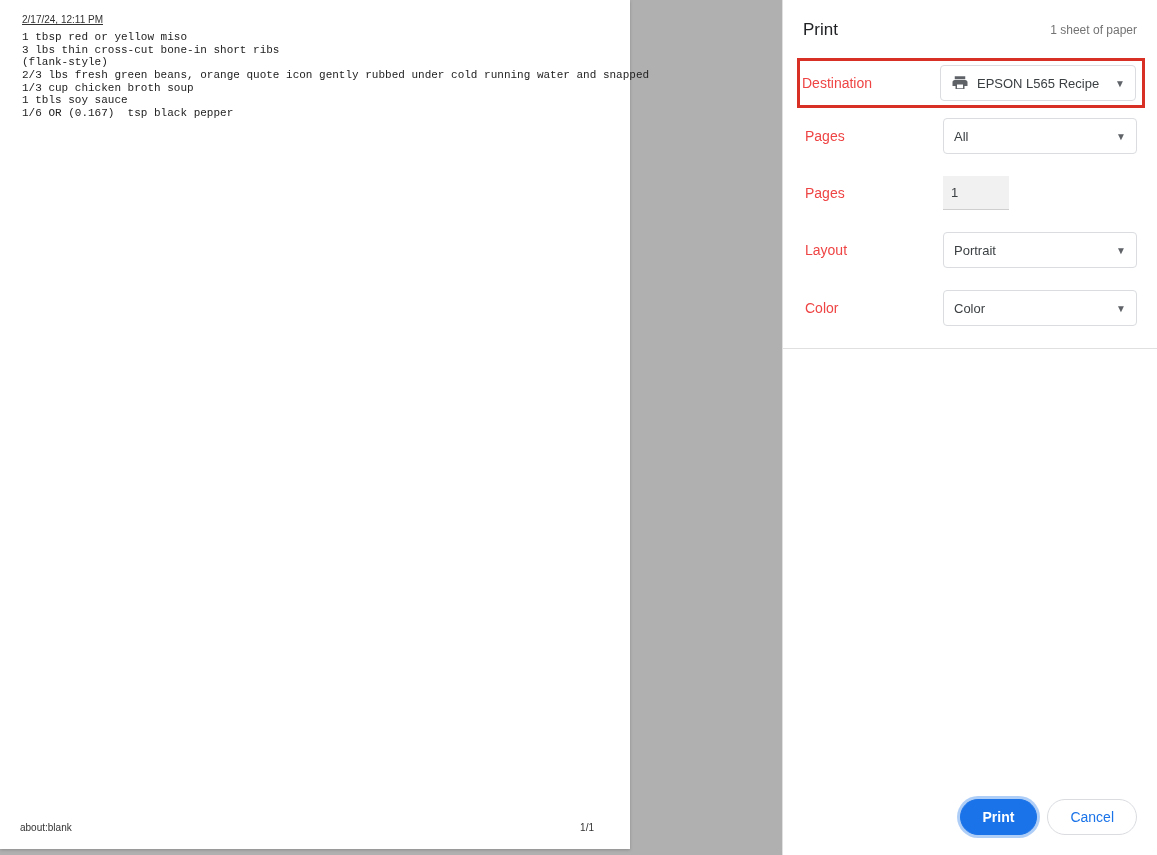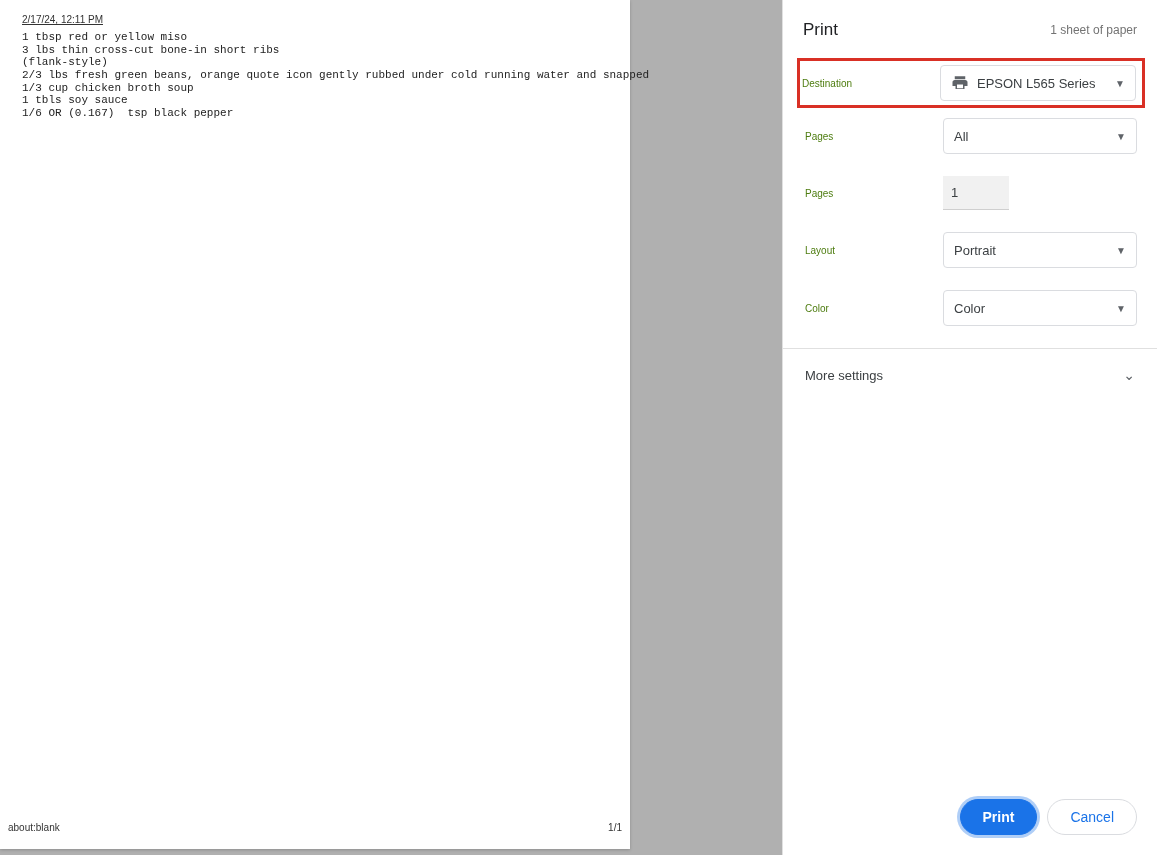--- a/index.html
+++ b/index.html
@@ -3,29 +3,29 @@
 <meta charset="utf-8">
 <style>
   * { box-sizing: border-box; margin: 0; padding: 0; }
   html, body { width: 1157px; height: 855px; font-family: "Segoe UI", Arial, sans-serif; overflow: hidden; background: #fff; }
   .root { display: flex; width: 100%; height: 100%; }
   .preview-col { width: 782px; height: 100%; background: #b0b0b0; display: flex; flex-direction: column; align-items: flex-start; position: relative; }
   .preview-page { width: 630px; height: 849px; background: #fff; box-shadow: 0 1px 3px rgba(0,0,0,0.2); margin-left: 0; margin-top: 0; position: relative; }
   .page-header { display: flex; justify-content: space-between; font-size: 10px; color: #333; padding: 14px 22px 0 22px; text-decoration: underline; }
   .page-header .center { flex: 1; text-align: center; }
   .page-body { padding: 6px 22px 0 22px; font-family: "Courier New", monospace; font-size: 11px; color: #222; line-height: 1.15; white-space: pre; }
-  .page-footer { position: absolute; bottom: 16px; left: 0; right: 0; display: flex; justify-content: space-between; padding: 0 8px; font-size: 10px; color: #333; }
+  .page-footer { position: absolute; bottom: 16px; left: 0; right: 16px; display: flex; justify-content: space-between; padding: 0 20px; font-size: 10px; color: #333; }
   .sidebar { flex: 1; background: #fff; display: flex; flex-direction: column; border-left: 1px solid #e0e0e0; }
   .sidebar-inner { padding: 20px 20px 0 20px; flex: 1; overflow: auto; }
   .sb-header { display: flex; justify-content: space-between; align-items: center; margin-bottom: 18px; }
   .sb-title { font-size: 17px; color: #202124; font-weight: 400; }
   .sb-sheetcount { font-size: 12px; color: #737373; }
   .highlight-row { border: 3px solid #d93025; padding: 4px 6px 4px 0; margin: 0 -8px 10px -6px; }
   .setting-row { display: flex; align-items: center; margin-bottom: 22px; }
-  .setting-row .label { width: 140px; font-size: 10px; color: #4d7c0f; padding-left: 2px; }
+  .setting-row .label { width: 140px; font-size: 14px; color: #ef4444; padding-left: 2px; }
   .control { flex: 1; }
   .select { width: 100%; height: 36px; border: 1px solid #dadce0; border-radius: 4px; background: #fff; display: flex; align-items: center; padding: 0 10px; font-size: 13px; color: #3c4043; position: relative; cursor: pointer; }
   .select .caret { position: absolute; right: 10px; top: 50%; transform: translateY(-50%); font-size: 10px; color: #5f6368; }
   .printer-icon { width: 18px; height: 18px; margin-right: 8px; display: inline-flex; align-items: center; justify-content: center; color: #5f6368; }
   .printer-icon svg { width: 18px; height: 18px; fill: #5f6368; }
   .copies-input { width: 66px; height: 34px; border: none; border-bottom: 1px solid #cfcfcf; background: #f1f1f1; padding: 0 8px; font-size: 13px; color: #3c4043; }
   .divider { border: none; border-top: 1px solid #e0e0e0; margin: 6px -20px 0 -20px; }
   .more-settings { display: flex; justify-content: space-between; align-items: center; padding: 18px 2px; font-size: 13px; color: #3c4043; cursor: pointer; }
   .more-settings .chev { font-size: 14px; color: #5f6368; }
   .footer-buttons { display: flex; justify-content: flex-end; gap: 10px; padding: 18px 20px 20px 0; }
@@ -67,21 +67,21 @@
       <div class="highlight-row">
         <div class="setting-row" style="margin-bottom:0;">
           <div class="label">Destination</div>
           <div class="control">
             <div class="select">
               <span class="printer-icon">
                 <svg viewBox="0 0 24 24">
                     <path d="M19 8H5c-1.66 0-3 1.34-3 3v5h4v4h12v-4h4v-5c0-1.66-1.34-3-3-3zm-3 11H8v-5h8v5zM19 3H5v4h14V3z"></path>
                   </svg>
               </span>
-              <span>EPSON L565 Series</span>
+              <span>EPSON L565 Recipe</span>
               <span class="caret">▼</span>
             </div>
           </div>
         </div>
       </div>
 
       <div class="setting-row">
         <div class="label">Pages</div>
         <div class="control">
           <div class="select">
@@ -113,24 +113,20 @@
         <div class="control">
           <div class="select">
             <span>Color</span>
             <span class="caret">▼</span>
           </div>
         </div>
       </div>
 
       <hr class="divider">
 
-      <div class="more-settings">
-        <span>More settings</span>
-        <span class="chev">⌄</span>
-      </div>
     </div>
 
     <div class="footer-buttons">
       <button class="btn btn-primary">Print</button>
       <button class="btn btn-secondary">Cancel</button>
     </div>
   </div>
 </div>
 
 </body></html>

